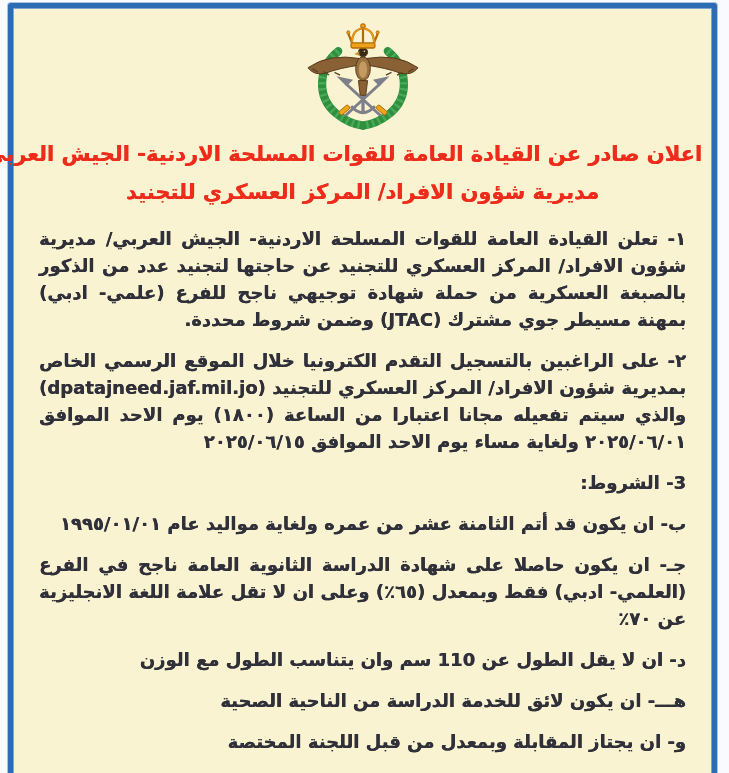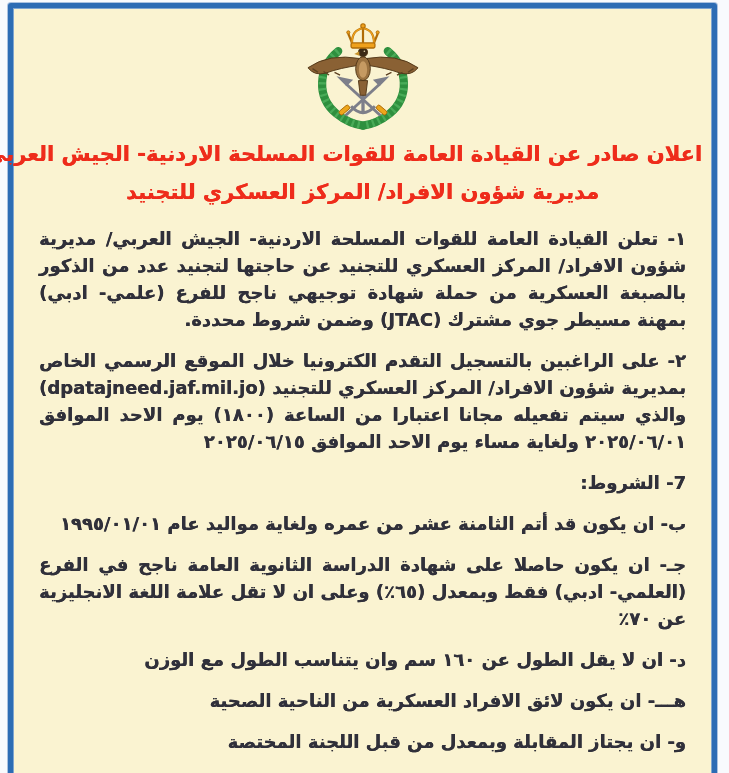--- a/index.html
+++ b/index.html
@@ -102,23 +102,23 @@
   </svg>
 
   <div class="title-block">
     <div class="title-line">اعلان صادر عن القيادة العامة للقوات المسلحة الاردنية- الجيش العربي</div>
     <div class="title-line">مديرية شؤون الافراد/ المركز العسكري للتجنيد</div>
   </div>
 
   <div class="doc-body" dir="rtl">
     <p>١- تعلن القيادة العامة للقوات المسلحة الاردنية- الجيش العربي/ مديرية شؤون الافراد/ المركز العسكري للتجنيد عن حاجتها لتجنيد عدد من الذكور بالصبغة العسكرية من حملة شهادة توجيهي ناجح للفرع (علمي- ادبي) بمهنة مسيطر جوي مشترك (JTAC) وضمن شروط محددة.</p>
     <p>٢- على الراغبين بالتسجيل التقدم الكترونيا خلال الموقع الرسمي الخاص بمديرية شؤون الافراد/ المركز العسكري للتجنيد (dpatajneed.jaf.mil.jo) والذي سيتم تفعيله مجانا اعتبارا من الساعة (١٨٠٠) يوم الاحد الموافق ٢٠٢٥/٠٦/٠١ ولغاية مساء يوم الاحد الموافق ٢٠٢٥/٠٦/١٥</p>
-    <p>7- الشروط:</p>
+    <p>3- الشروط:</p>
     <p>ب- ان يكون قد أتم الثامنة عشر من عمره ولغاية مواليد عام ١٩٩٥/٠١/٠١</p>
     <p>جـ- ان يكون حاصلا على شهادة الدراسة الثانوية العامة ناجح في الفرع (العلمي- ادبي) فقط وبمعدل (٦٥٪) وعلى ان لا تقل علامة اللغة الانجليزية عن ٧٠٪</p>
-    <p>د- ان لا يقل الطول عن ١٦٠ سم وان يتناسب الطول مع الوزن</p>
-    <p>هـــ- ان يكون لائق الافراد العسكرية من الناحية الصحية</p>
+    <p>د- ان لا يقل الطول عن 110 سم وان يتناسب الطول مع الوزن</p>
+    <p>هـــ- ان يكون لائق للخدمة الدراسة من الناحية الصحية</p>
     <p>و- ان يجتاز المقابلة وبمعدل من قبل اللجنة المختصة</p>
     <p>ز- ان يجتاز فحص اللغة الانجليزية</p>
 
   </div>
 
 </div>
 
 </body></html>

